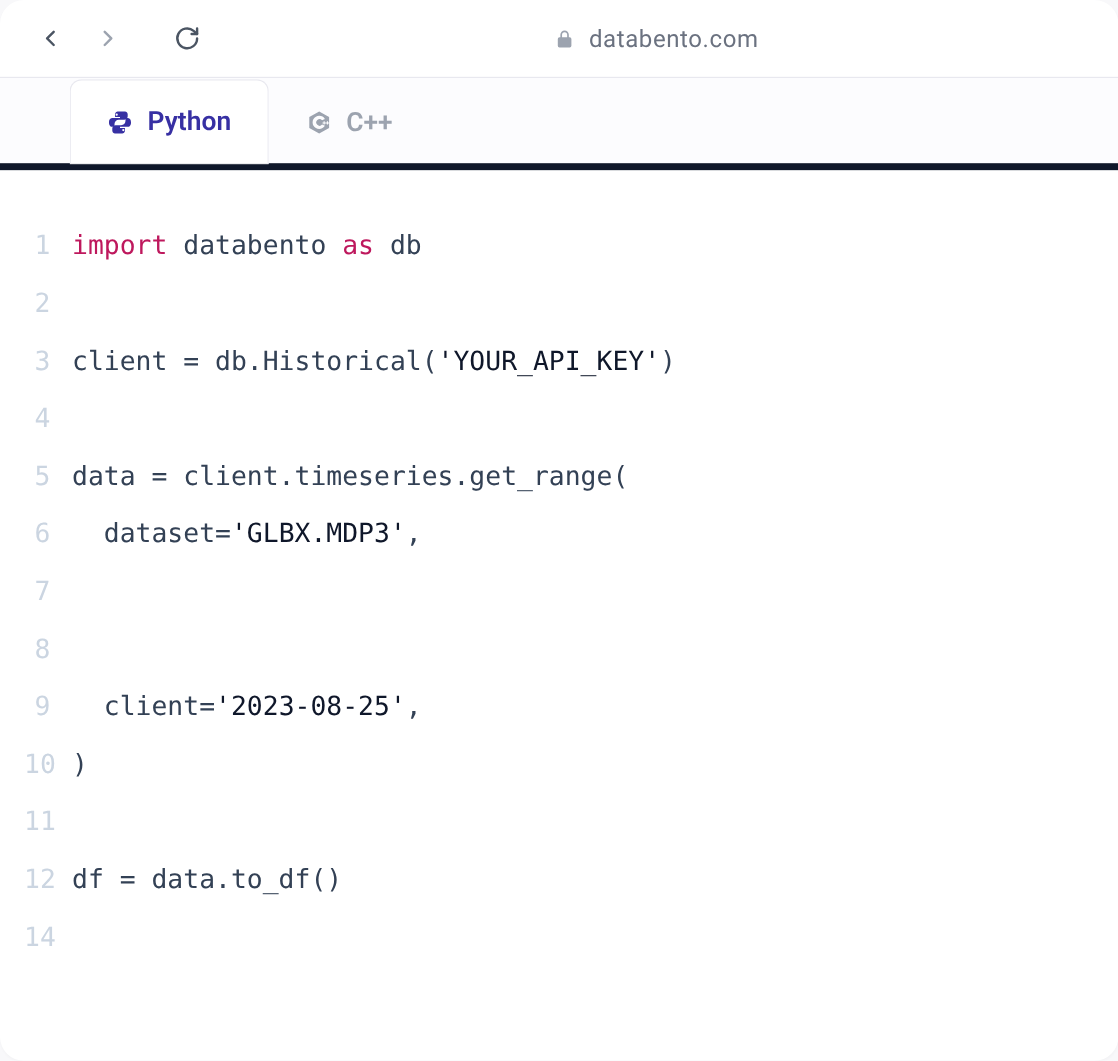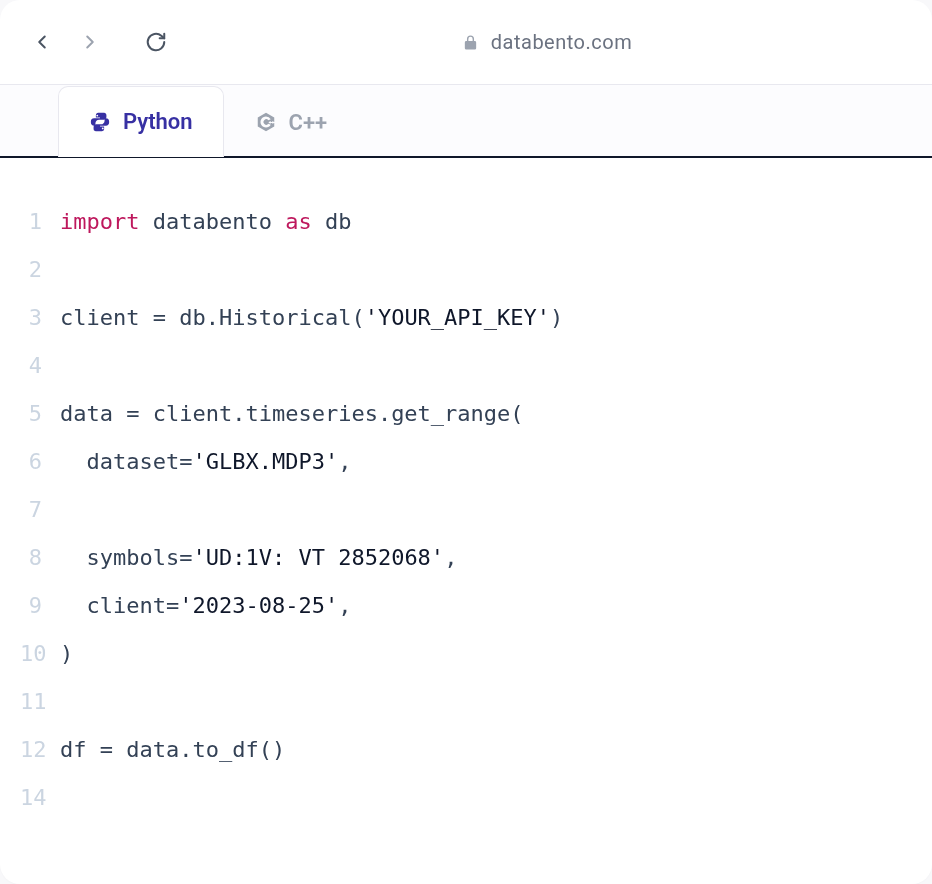--- a/index.html
+++ b/index.html
@@ -14,21 +14,21 @@
       background: #fff;
       border-radius: 20px;
       overflow: hidden;
       width: 100%;
       height: 100%;
       box-shadow: 0 1px 2px rgba(0,0,0,0.02);
     }
     .toolbar {
       display: flex;
       align-items: center;
-      padding: 28px 28px;
+      padding: 18px 28px;
       gap: 20px;
       border-bottom: 1px solid #e8e8ef;
     }
     .nav-icon {
       width: 28px;
       height: 28px;
       display: flex;
       align-items: center;
       justify-content: center;
       color: #9ca3af;
@@ -42,21 +42,21 @@
       justify-content: center;
       gap: 12px;
       font-size: 20px;
       letter-spacing: 0.5px;
       color: #6b7280;
     }
     .url-bar .lock { color: #9ca3af; display: flex; }
     .tabs {
       display: flex;
       padding: 0 40px;
-      border-bottom: 2px solid #0f172a;
+      border-bottom: 6px solid #0f172a;
       background: #fcfcfe;
     }
     .tabs-inner {
       display: flex;
       margin-left: 18px;
     }
     .tab {
       display: flex;
       align-items: center;
       gap: 12px;
@@ -164,20 +164,20 @@
   </div>
 
   <div class="code-area" id="code-container">
       <div class="code-line"><span class="lineno">1</span><span class="code"><span class="tk-kw">import</span><span class="tk-plain"> databento </span><span class="tk-kw">as</span><span class="tk-plain"> db</span></span></div>
       <div class="code-line"><span class="lineno">2</span><span class="code">&nbsp;</span></div>
       <div class="code-line"><span class="lineno">3</span><span class="code"><span class="tk-plain">client = db.Historical(</span><span class="tk-str">'YOUR_API_KEY'</span><span class="tk-plain">)</span></span></div>
       <div class="code-line"><span class="lineno">4</span><span class="code">&nbsp;</span></div>
       <div class="code-line"><span class="lineno">5</span><span class="code"><span class="tk-plain">data = client.timeseries.get_range(</span></span></div>
       <div class="code-line"><span class="lineno">6</span><span class="code"><span class="tk-plain">  dataset=</span><span class="tk-str">'GLBX.MDP3'</span><span class="tk-plain">,</span></span></div>
       <div class="code-line"><span class="lineno">7</span></div>
-      <div class="code-line"><span class="lineno">8</span><span class="code"><span class="tk-plain">  symbols=</span><span class="tk-str">'UD:1V: VT 2852068'</span><span class="tk-plain">,</span></span></div>
+      <div class="code-line"><span class="lineno">8</span></div>
       <div class="code-line"><span class="lineno">9</span><span class="code"><span class="tk-plain">  client=</span><span class="tk-str">'2023-08-25'</span><span class="tk-plain">,</span></span></div>
       <div class="code-line"><span class="lineno">10</span><span class="code"><span class="tk-plain">)</span></span></div>
       <div class="code-line"><span class="lineno">11</span><span class="code">&nbsp;</span></div>
       <div class="code-line"><span class="lineno">12</span><span class="code"><span class="tk-plain">df = data.to_df()</span></span></div>
       <div class="code-line"><span class="lineno">14</span><span class="code">&nbsp;</span></div>
     </div>
 </div>
 
 </body></html>

